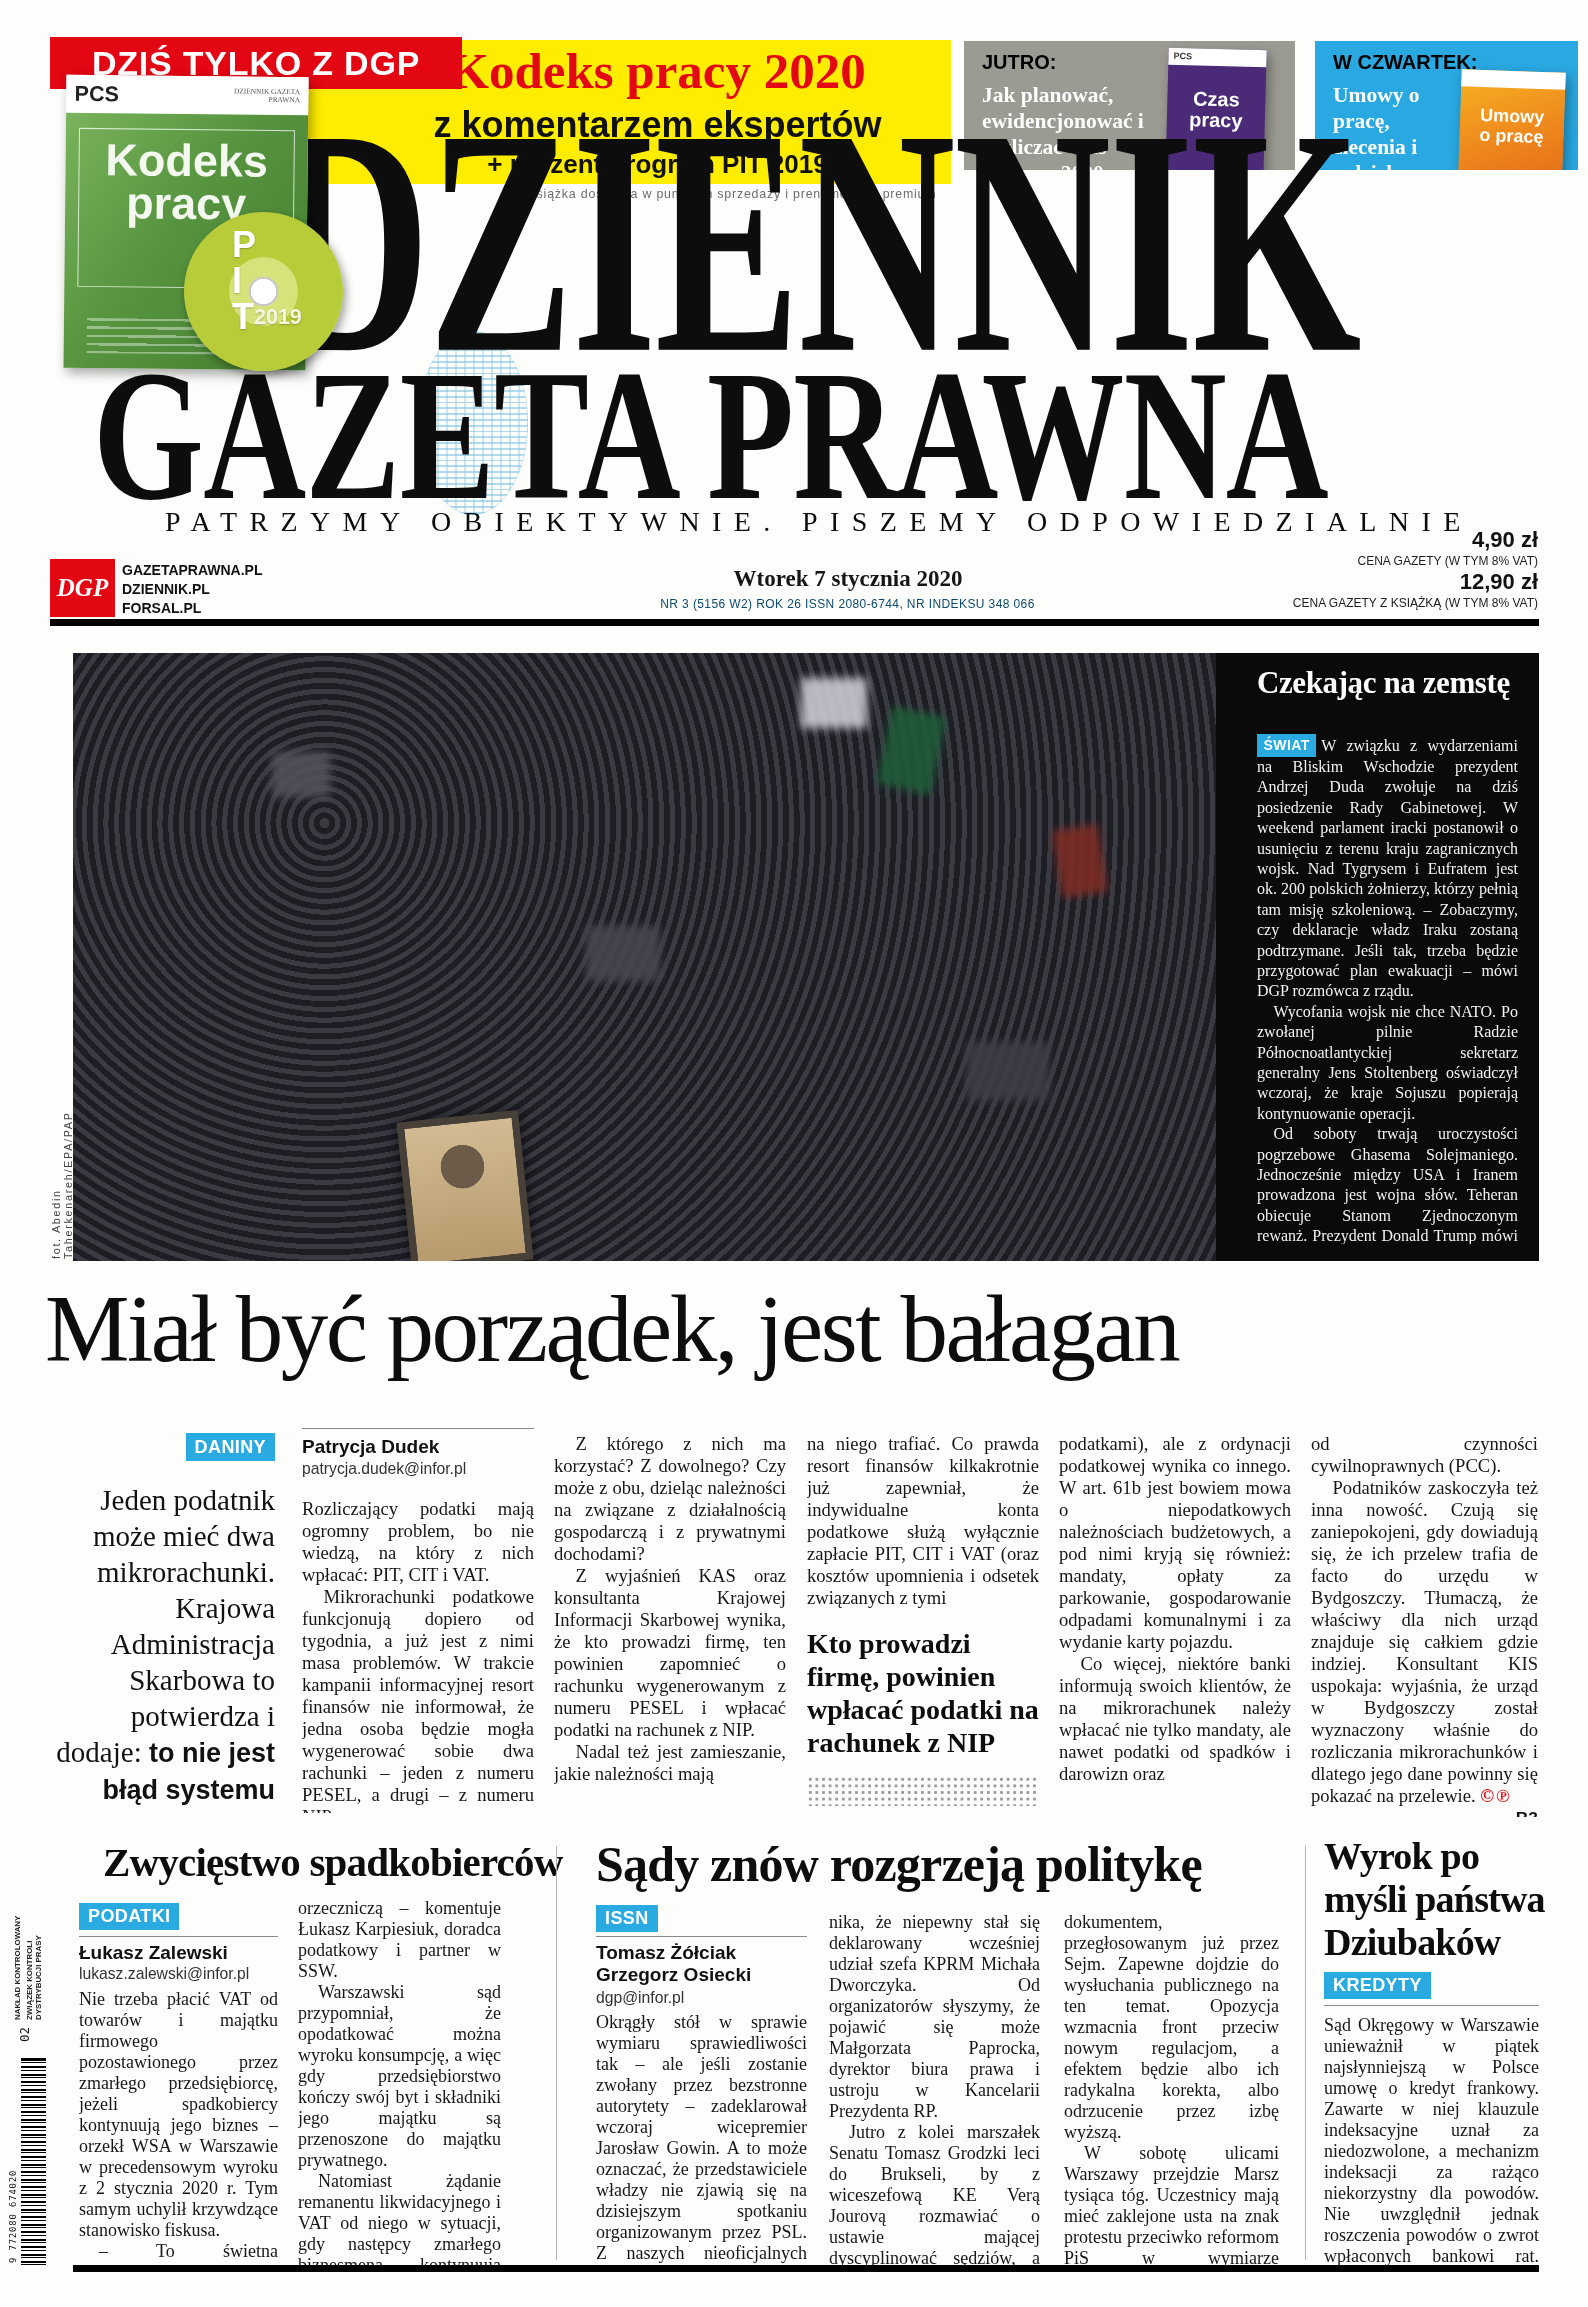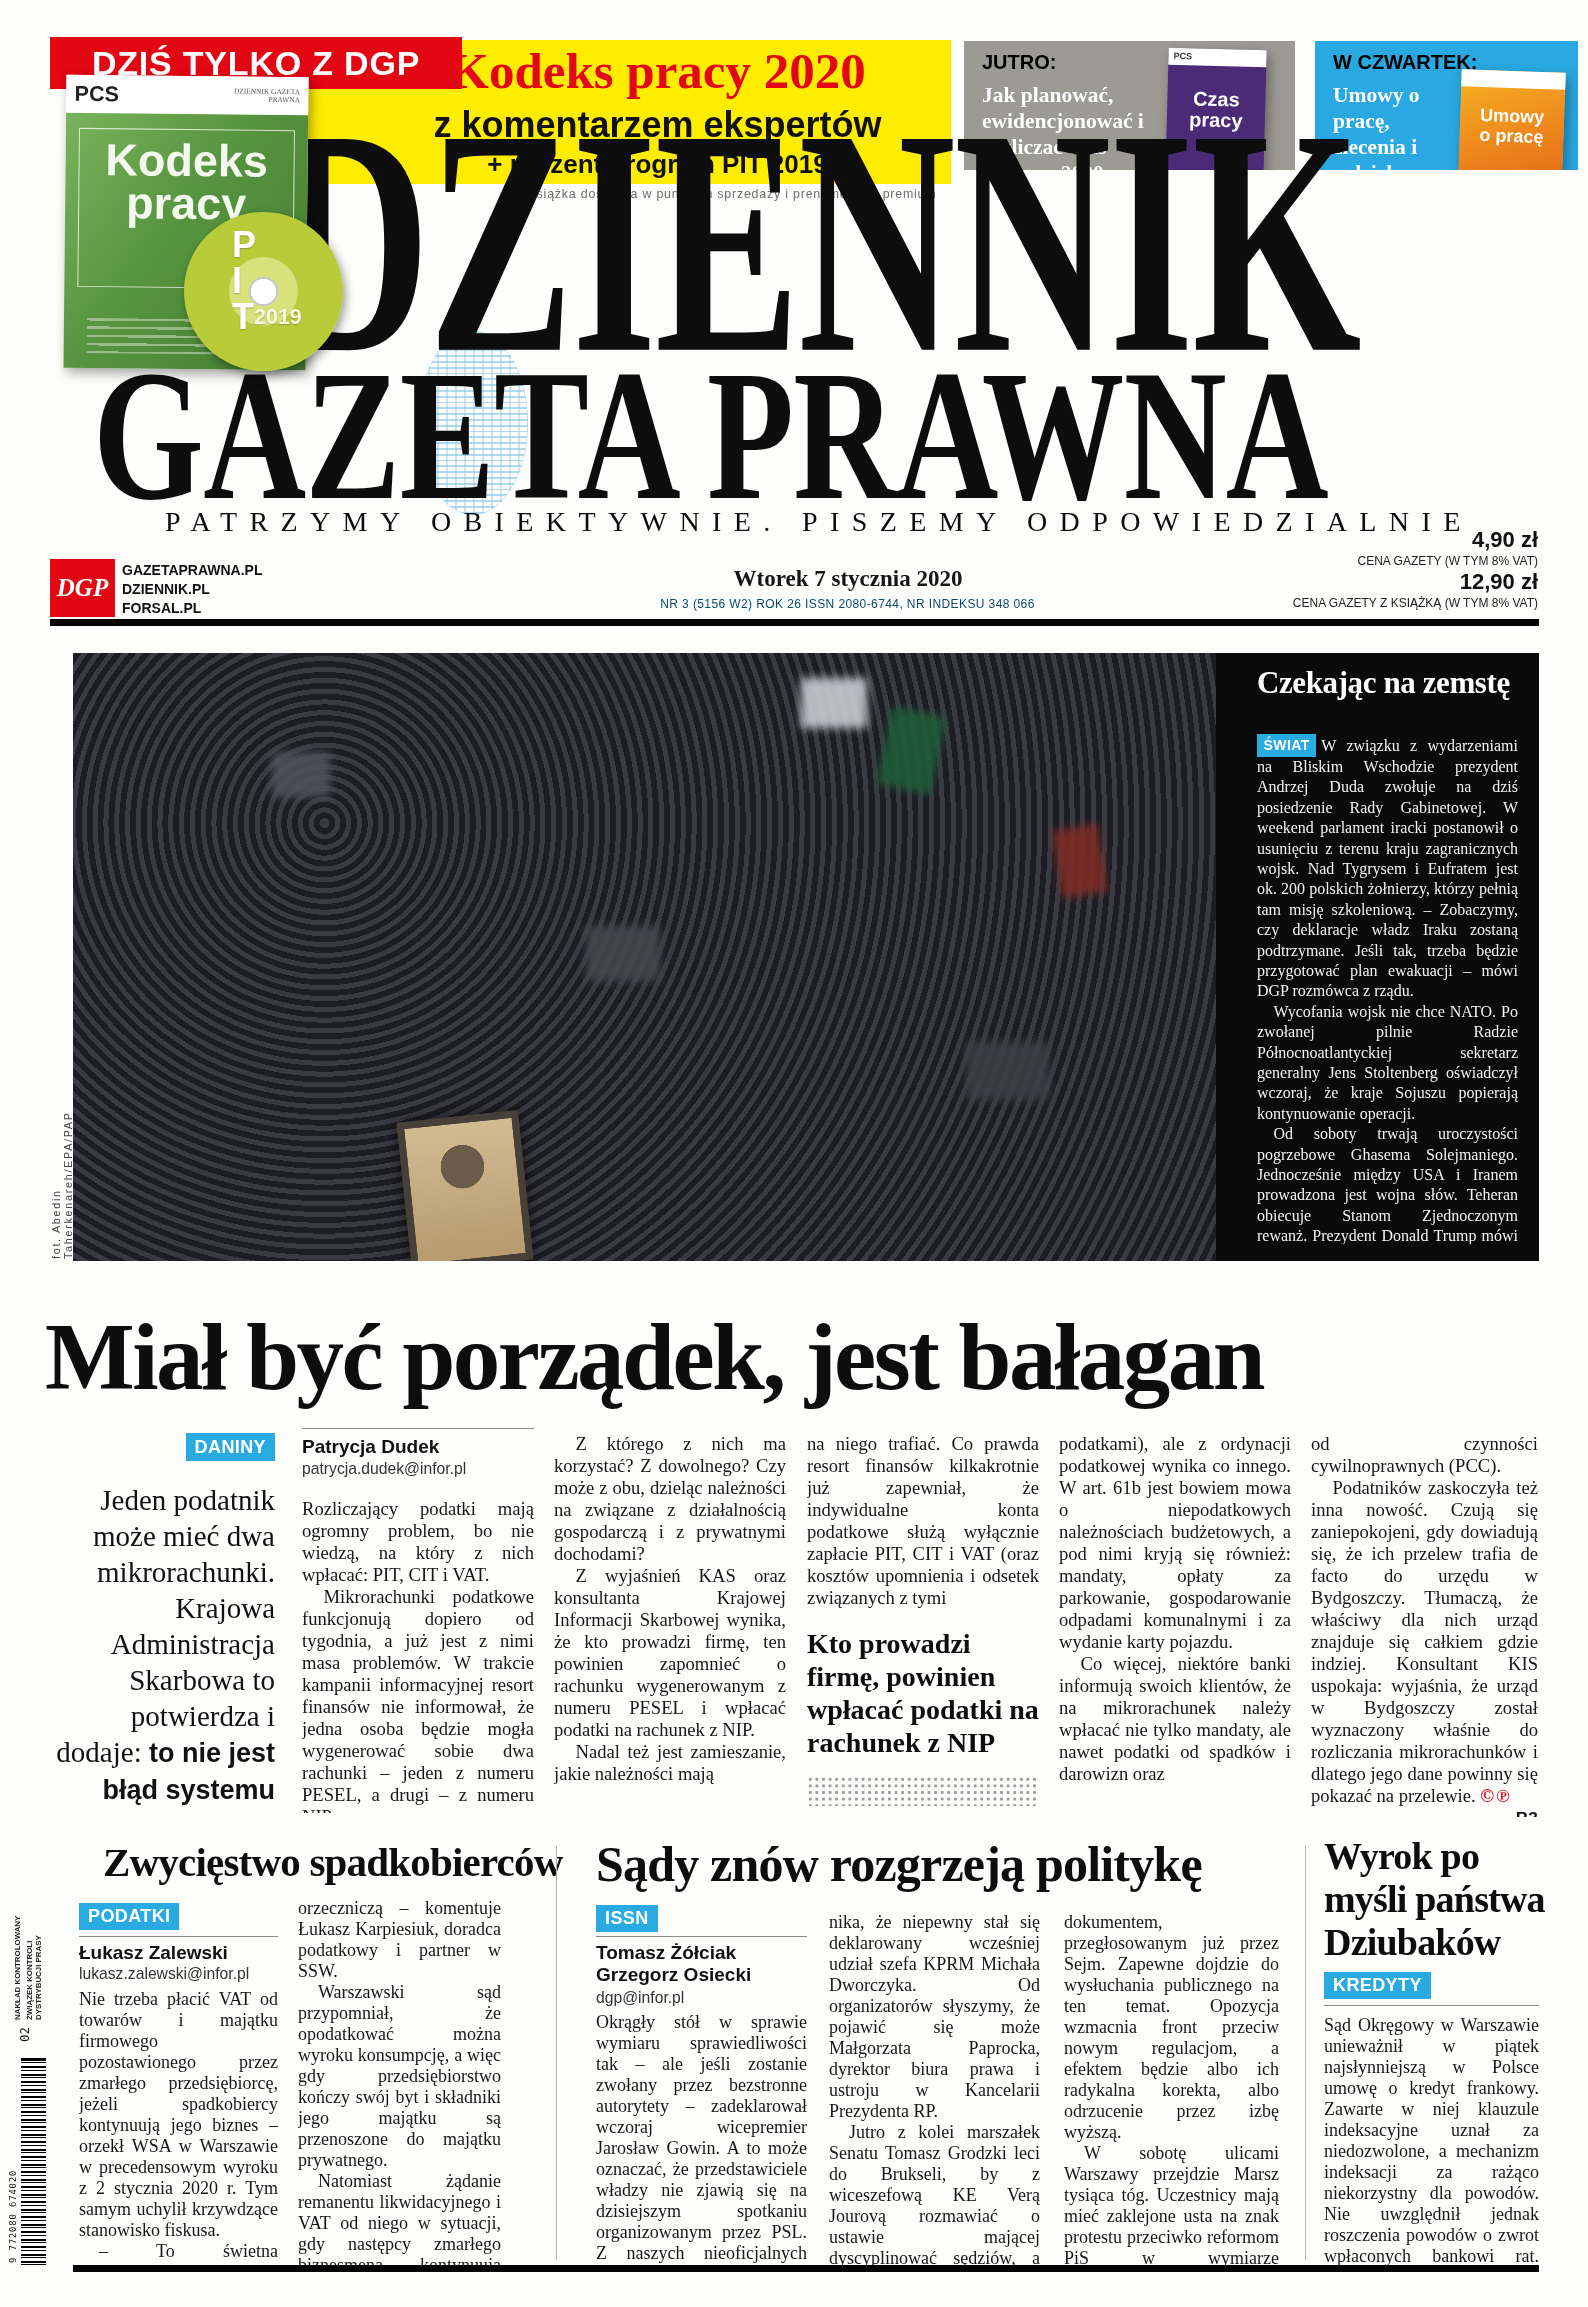--- a/index.html
+++ b/index.html
@@ -96,22 +96,22 @@
   .world-body{position:absolute;left:41px;top:81px;width:261px;height:510px;overflow:hidden;
       font-size:16px;line-height:20.4px;text-align:justify;}
   .world-body p{margin:0;}
   .world-body p.ind{text-indent:16.5px;}
   .chip{display:inline-block;background:#29abe2;color:#fff;font-family:"Liberation Sans",sans-serif;
       font-weight:bold;letter-spacing:0.4px;}
   .chip-inline{font-size:14px;padding:0.8px 6.6px 1.7px;margin-right:5px;vertical-align:1.7px;}
   .cp{color:#e30613;font-weight:bold;letter-spacing:1.7px;white-space:nowrap;}
   .pageref{float:right;font-family:"Liberation Sans",sans-serif;font-weight:bold;}
   
-  .headline-main{left:45px;top:1280px;width:1497px;font-weight:bold;font-size:95px;line-height:98px;
-      letter-spacing:-2.5px;white-space:nowrap;color:#0d0d0d;margin-top:28px;}
+  .headline-main{left:45px;top:1280px;width:1497px;font-weight:normal;font-size:95px;line-height:98px;
+      letter-spacing:-2.5px;white-space:nowrap;color:#0d0d0d;}
   .col{position:absolute;width:232px;font-size:18.6px;line-height:22px;text-align:justify;overflow:hidden;}
   .col p{margin:0;}
   .col p.ind{text-indent:21.5px;}
   .chip-kicker{font-size:18px;padding:2.5px 9px 3.3px;}
   .lead-col{left:50px;top:1433px;width:225px;text-align:right;}
   .lead-text{margin-top:21.5px;font-size:29px;line-height:36px;color:#111;}
   .lead-bold{font-family:"Liberation Sans",sans-serif;font-weight:bold;font-size:27px;}
   .author-rule{border-top:1.7px solid #8a8a8a;}
   .author{font-family:"Liberation Sans",sans-serif;font-weight:bold;font-size:19px;line-height:22px;color:#111;}
   .email{font-family:"Liberation Sans",sans-serif;font-size:15.7px;color:#333;}

